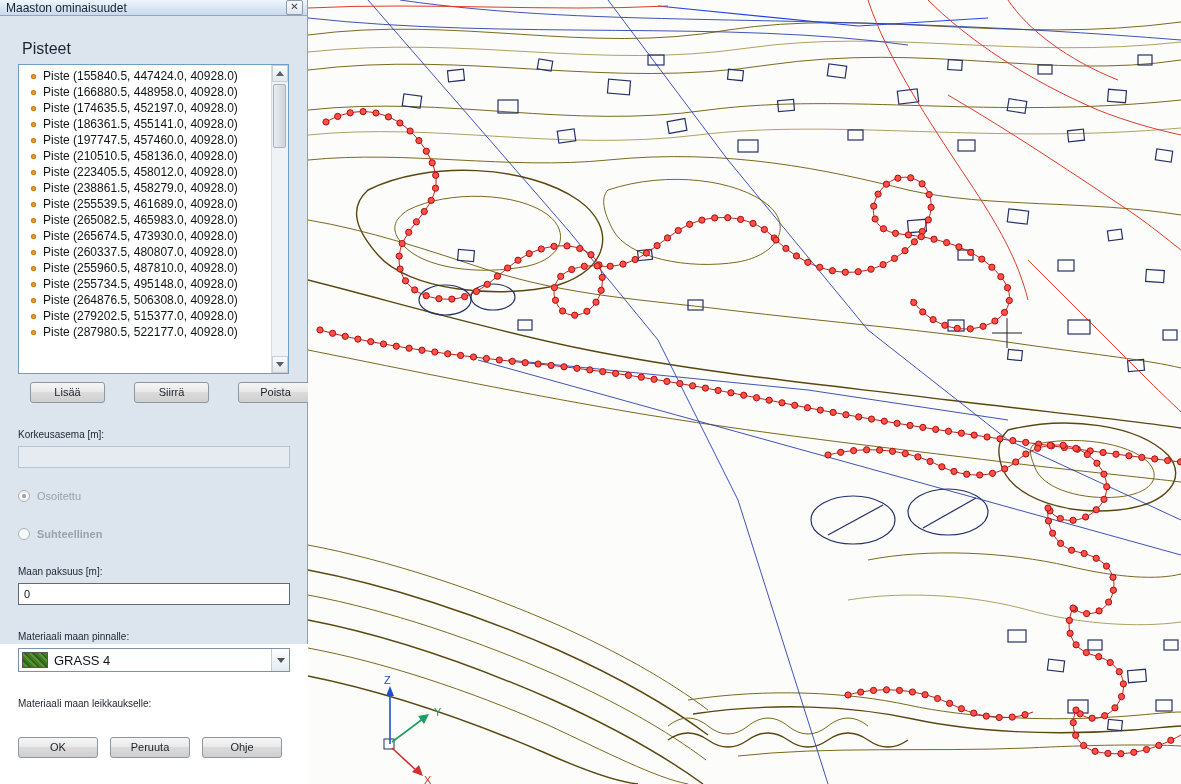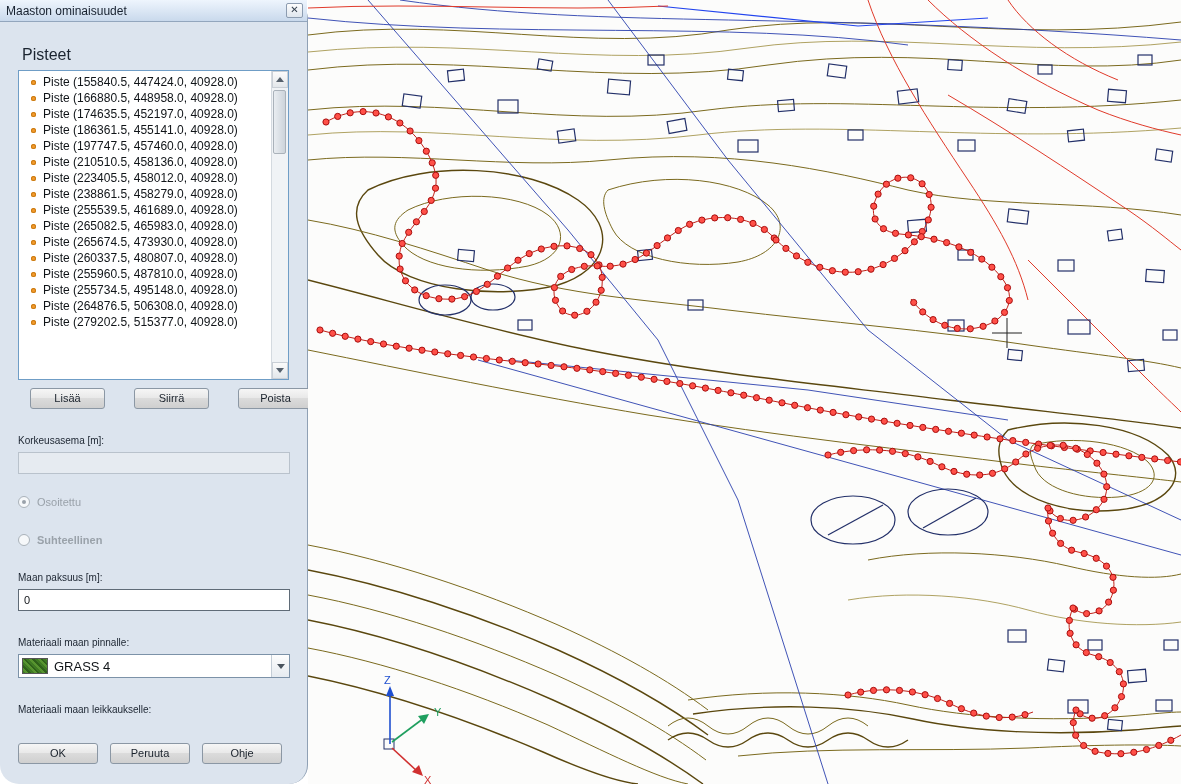--- a/index.html
+++ b/index.html
@@ -1,22 +1,22 @@
 <!DOCTYPE html>
 <html><head>
 <meta charset="utf-8">
 <style>
   * { box-sizing: border-box; margin: 0; padding: 0; }
   html,body { width:1181px; height:784px; overflow:hidden;
     font-family:"Liberation Sans", sans-serif; }
   .app { display:flex; width:1181px; height:784px; background:#fff; }
 
   
-  .dialog { width:308px; height:784px; background:#dce4ee;
-    border-right:1px solid #8fa0b4; display:flex; flex-direction:column; flex:0 0 308px;border-radius:19px; }
+  .dialog { width:308px; height:644px; background:#dce4ee;
+    border-right:1px solid #8fa0b4; display:flex; flex-direction:column; flex:0 0 308px; }
   .titlebar { height:22px; background:linear-gradient(#eef5fd,#c9d9ec);
     border-bottom:1px solid #93a6bd; display:flex; align-items:center;
     padding:0 4px 0 6px; font-size:12px; color:#16202e; }
   .titlebar .title { flex:1; }
   .close-btn { width:17px; height:15px; background:linear-gradient(#fdfdfd,#dfe6ee);
     border:1px solid #8c9cb0; border-radius:2px; font-size:10px; line-height:12px;
     color:#34404e; text-align:center; cursor:default; }
   .dlg-body { flex:1; padding:24px 18px 0 18px; position:relative; }
   .grp-label { font-size:16px; color:#1b2430; margin:0 0 6px 4px; }
 
@@ -160,20 +160,24 @@
               <span class="bullet"></span>
               <span>Piste (255734.5, 495148.0, 40928.0)</span>
             </div>
             <div class="list-item">
               <span class="bullet"></span>
               <span>Piste (264876.5, 506308.0, 40928.0)</span>
             </div>
             <div class="list-item">
               <span class="bullet"></span>
               <span>Piste (279202.5, 515377.0, 40928.0)</span>
+            </div>
+            <div class="list-item">
+              <span class="bullet"></span>
+              <span>Piste (287980.5, 522177.0, 40928.0)</span>
             </div>
           </div>
         <div class="scrollbar">
           <div class="scroll-btn">
             <div class="tri-up"></div>
           </div>
           <div class="scroll-track">
             <div class="scroll-thumb"></div>
           </div>
           <div class="scroll-btn">

